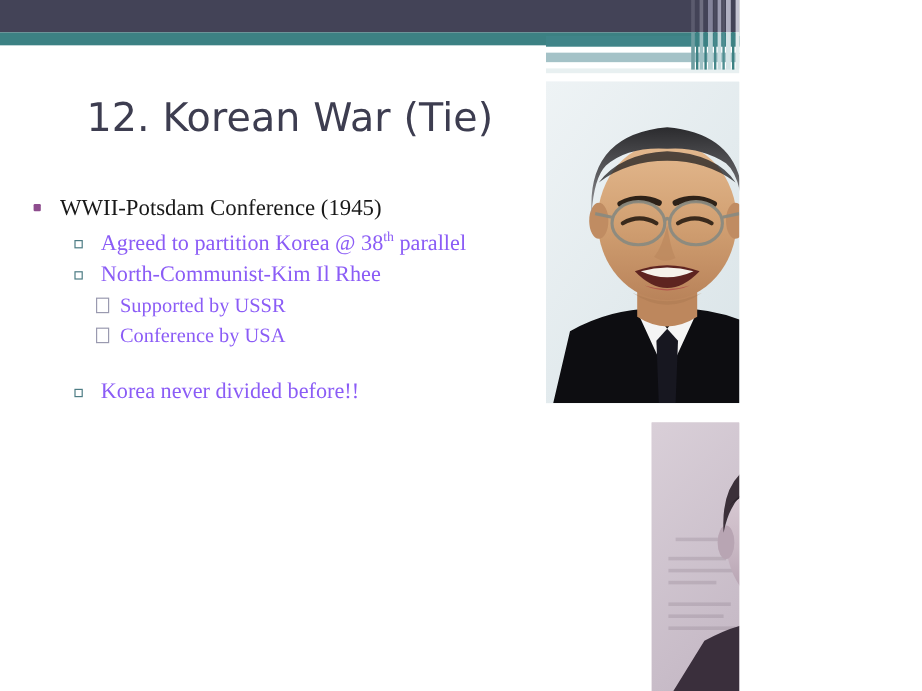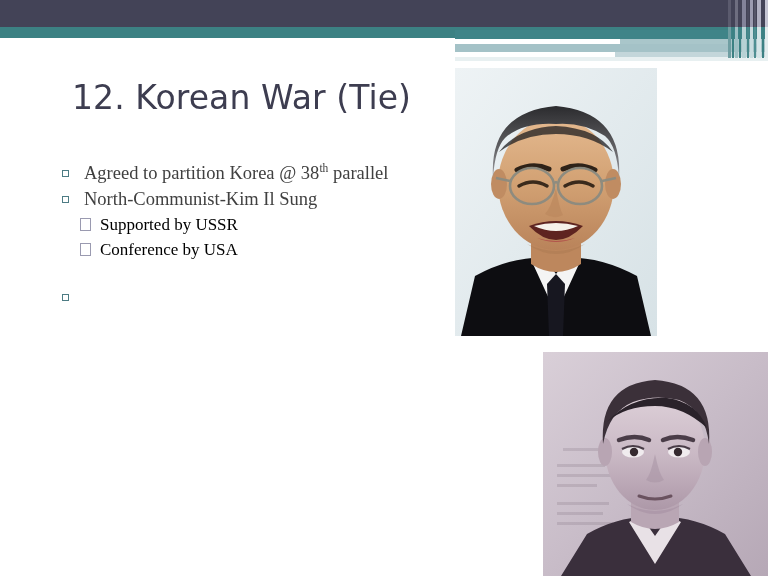--- a/index.html
+++ b/index.html
@@ -11,21 +11,21 @@
     width: 768px;
     height: 576px;
     overflow: hidden;
     font-family: "Liberation Serif", serif;
     position: relative;
   }
 
   #slide {
     position: absolute;
     left: 0; top: 0;
-    width: 768px;
+    width: 616px;
     height: 576px;
     background: #ffffff;
     overflow: hidden;
   }
 
   
   .band-dark {
     position: absolute;
     left: 0; top: 0;
     width: 768px; height: 27px;
@@ -136,37 +136,37 @@
     top: 10px;
     width: 6px; height: 6px;
     background: #8e4d8e;
     border-radius: 1px;
   }
 
   .lvl2 {
     position: relative;
     padding-left: 62px;
     font-size: 18.5px;
-    color: #404040;
+    color: #8b5cf6;
     line-height: 26px;
   }
   .lvl2 .bullet {
     position: absolute;
     left: 40px;
     top: 10px;
     width: 5px; height: 5px;
     border: 1px solid #4d7c84;
     background: transparent;
   }
 
   .lvl3 {
     position: relative;
     padding-left: 78px;
     font-size: 17px;
-    color: #000000;
+    color: #8b5cf6;
     line-height: 25px;
   }
   .lvl3 .bullet {
     position: absolute;
     left: 58px;
     top: 6px;
     width: 9px; height: 11px;
     border: 1px solid #9a9ab0;
     background: transparent;
   }
@@ -228,46 +228,51 @@
       <i style="left: 26px; width: 2px; background: linear-gradient(rgb(85, 85, 104) 0px, rgb(85, 85, 104) 27px, rgb(79, 143, 146) 27px, rgb(79, 143, 146) 58px);"></i>
       <i style="left: 29px; width: 4px; background: linear-gradient(rgb(176, 176, 194) 0px, rgb(176, 176, 194) 27px, rgb(213, 229, 231) 27px, rgb(213, 229, 231) 58px);"></i>
       <i style="left: 34px; width: 2px; background: linear-gradient(rgb(67, 67, 87) 0px, rgb(67, 67, 87) 27px, rgb(60, 129, 131) 27px, rgb(60, 129, 131) 58px);"></i>
       <i style="left: 37px; width: 3px; background: linear-gradient(rgb(196, 196, 210) 0px, rgb(196, 196, 210) 27px, rgb(226, 236, 237) 27px, rgb(226, 236, 237) 58px);"></i>
     </div>
 
   <div class="title">12. Korean War (Tie)</div>
 
   <div class="body">
 
+    <div class="lvl1">
+      <span class="bullet"></span>
+      <span>WWII-Potsdam Conference (1945)</span>
+    </div>
 
     <div class="lvl2">
       <span class="bullet"></span>
       <span><span>Agreed to partition Korea @ 38</span><sup>th</sup><span> parallel</span></span>
     </div>
 
     <div class="lvl2">
       <span class="bullet"></span>
-      <span>North-Communist-Kim Il Sung</span>
+      <span>North-Communist-Kim Il Rhee</span>
     </div>
 
     <div class="lvl3">
       <span class="bullet"></span>
       <span>Supported by USSR</span>
     </div>
 
 
     <div class="lvl3">
       <span class="bullet"></span>
       <span>Conference by USA</span>
     </div>
 
     <div class="spacer"></div>
 
     <div class="lvl2">
       <span class="bullet"></span>
+      <span>Korea never divided before!!</span>
     </div>
 
   </div>
 
   <div class="photo" id="photo-kim">
     <svg viewBox="0 0 202 268" preserveAspectRatio="none">
       <defs>
         <linearGradient id="kbg" x1="0" y1="0" x2="1" y2="1">
           <stop offset="0" stop-color="#eef3f5"></stop>
           <stop offset="1" stop-color="#d7e2e6"></stop>

